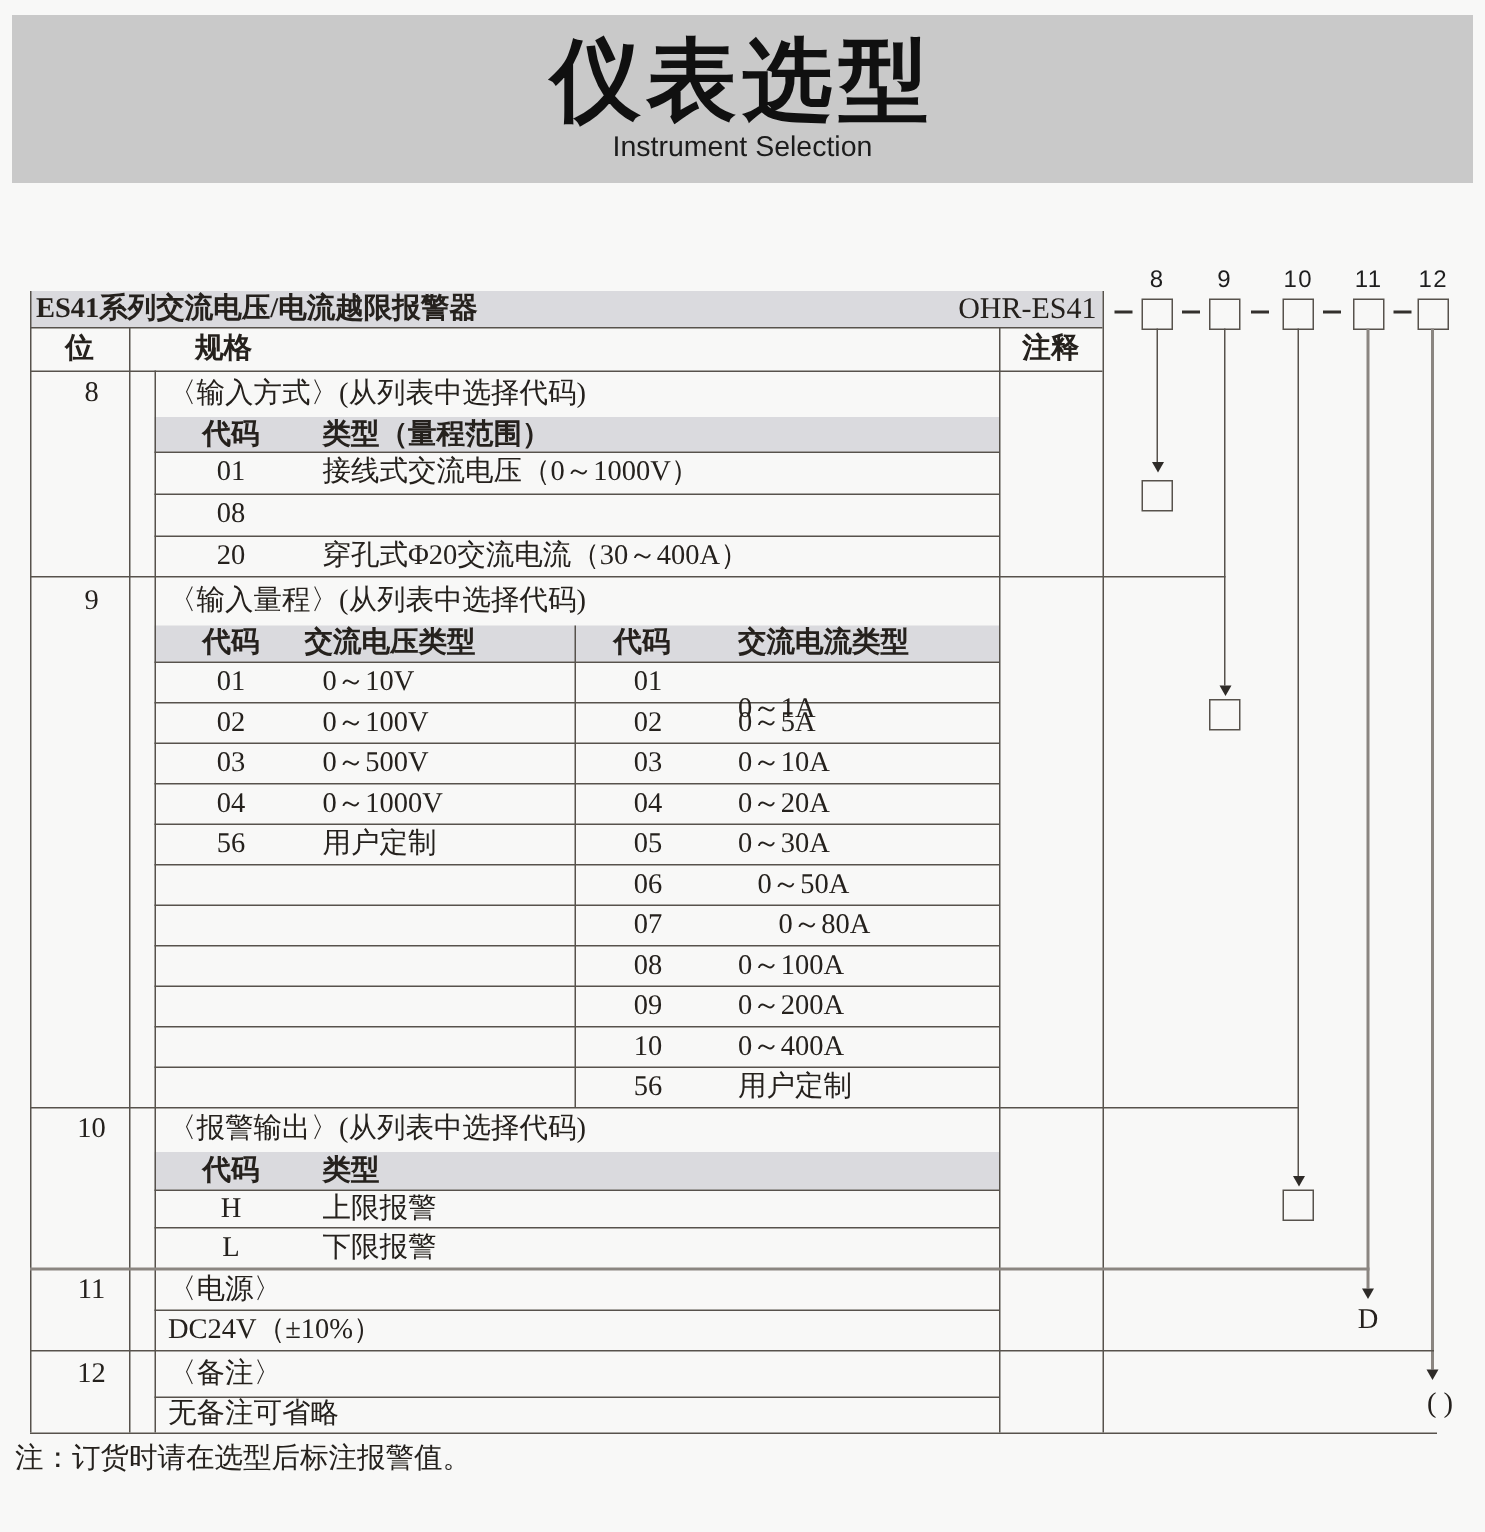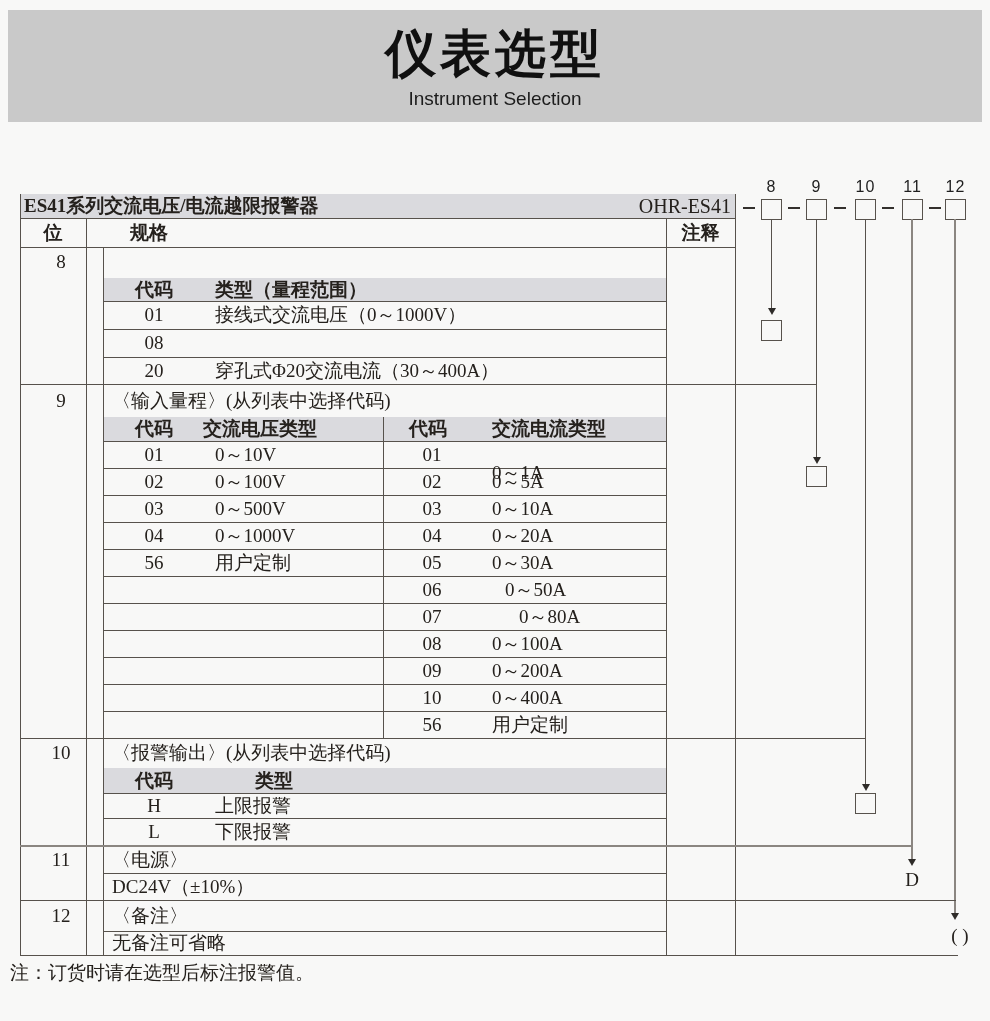--- a/index.html
+++ b/index.html
@@ -1,21 +1,21 @@
 <!DOCTYPE html>
 <html style="--banner-bg: #c9c9c9; --band-bg: #dadade; --line: #57524c; --line-light: #8b8681;"><head>
 <meta charset="utf-8">
 <style>
   html,body{margin:0;padding:0;}
   body{background:#f8f8f7;}
   .stage{position:relative;width:990px;height:1021px;background:#f8f8f7;overflow:hidden;
          font-family:"Liberation Serif","DejaVu Serif",serif;color:#25211d;}
   
   .banner{position:absolute;left:8px;top:10px;width:974px;height:112px;background:var(--banner-bg,#c9c9c9);text-align:center;}
-  .banner-title{font-family:"Liberation Sans","DejaVu Sans",sans-serif;font-weight:bold;font-size:51px;line-height:60px;
+  .banner-title{font-family:"Liberation Sans","DejaVu Sans",sans-serif;font-weight:bold;font-size:60px;line-height:60px;
                 padding-top:14px;letter-spacing:4px;color:#101010;}
   .banner-sub{font-family:"Liberation Sans","DejaVu Sans",sans-serif;font-size:19px;line-height:22px;margin-top:4px;color:#1c1c1c;}
   
   .t{position:absolute;white-space:nowrap;font-size:19px;color:#25211d;}
   .c{text-align:center;}
   .bd{font-weight:bold;}
   
   .hl{position:absolute;height:1px;background:var(--line,#57524c);}
   .hl2{position:absolute;height:2px;background:var(--line-light,#8b8681);}
   .vl{position:absolute;width:1px;background:var(--line,#57524c);}
@@ -119,20 +119,21 @@
   <div class="hl" style="left:103px;top:873px;width:563px;"></div>
   <div class="hl" style="left:20px;top:900px;width:936px;"></div>
   <div class="hl" style="left:103px;top:931px;width:563px;"></div>
   <div class="hl" style="left:20px;top:955px;width:938px;"></div>
 
   <div class="t bd c" style="left:20px;top:218px;width:66px;line-height:29px;">位</div>
   <div class="t bd" style="left:130px;top:218px;line-height:29px;">规格</div>
   <div class="t bd c" style="left:666px;top:218px;width:69px;line-height:29px;">注释</div>
 
   <div class="t c" style="left:26px;top:247px;width:70px;line-height:30px;">8</div>
+  <div class="t" style="left:112px;top:247px;line-height:31px;">〈输入方式〉(从列表中选择代码)</div>
   <div class="t bd c" style="left:124px;top:278px;width:60px;line-height:23px;">代码</div>
   <div class="t bd" style="left:215px;top:278px;line-height:23px;">类型（量程范围）</div>
   <div class="t c" style="left:124px;top:301px;width:60px;line-height:28px;">01</div>
   <div class="t" style="left:215px;top:301px;line-height:28px;">接线式交流电压（0～1000V）</div>
   <div class="t c" style="left:124px;top:329px;width:60px;line-height:28px;">08</div>
   <div class="t c" style="left:124px;top:357px;width:60px;line-height:27px;">20</div>
   <div class="t" style="left:215px;top:357px;line-height:27px;">穿孔式Φ20交流电流（30～400A）</div>
 
   <div class="t c" style="left:26px;top:384px;width:70px;line-height:33px;">9</div>
   <div class="t" style="left:112px;top:384px;line-height:33px;">〈输入量程〉(从列表中选择代码)</div>
@@ -171,21 +172,21 @@
   <div class="t c" style="left:402px;top:657px;width:60px;line-height:27px;">09</div>
   <div class="t" style="left:492px;top:657px;line-height:27px;">0～200A</div>
   <div class="t c" style="left:402px;top:684px;width:60px;line-height:27px;">10</div>
   <div class="t" style="left:492px;top:684px;line-height:27px;">0～400A</div>
   <div class="t c" style="left:402px;top:711px;width:60px;line-height:27px;">56</div>
   <div class="t" style="left:492px;top:711px;line-height:27px;">用户定制</div>
 
   <div class="t c" style="left:26px;top:738px;width:70px;line-height:30px;">10</div>
   <div class="t" style="left:112px;top:738px;line-height:30px;">〈报警输出〉(从列表中选择代码)</div>
   <div class="t bd c" style="left:124px;top:768px;width:60px;line-height:25px;">代码</div>
-  <div class="t bd" style="left:215px;top:768px;line-height:25px;margin-left:40px;">类型</div>
+  <div class="t bd" style="left:215px;top:768px;line-height:25px;">类型</div>
   <div class="t c" style="left:124px;top:793px;width:60px;line-height:25px;">H</div>
   <div class="t" style="left:215px;top:793px;line-height:25px;">上限报警</div>
   <div class="t c" style="left:124px;top:818px;width:60px;line-height:27px;">L</div>
   <div class="t" style="left:215px;top:818px;line-height:27px;">下限报警</div>
 
   <div class="t c" style="left:26px;top:846px;width:70px;line-height:27px;">11</div>
   <div class="t" style="left:112px;top:846px;line-height:27px;">〈电源〉</div>
   <div class="t" style="left:112px;top:873px;line-height:27px;">DC24V（±10%）</div>
 
   <div class="t c" style="left:26px;top:900px;width:70px;line-height:31px;">12</div>

